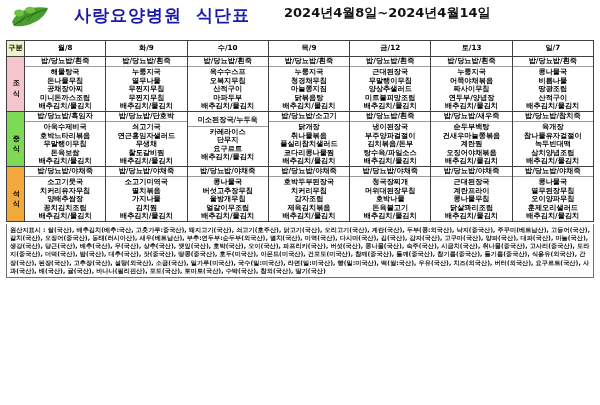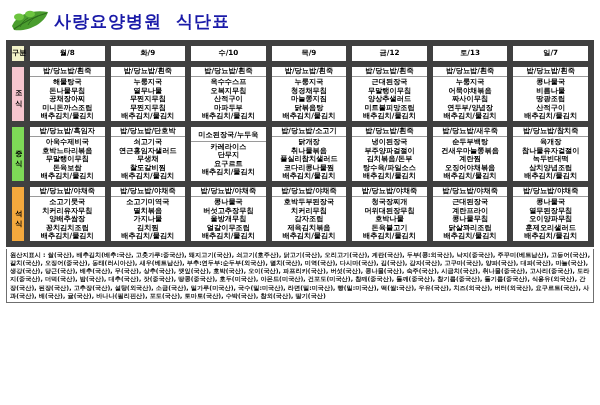--- a/index.html
+++ b/index.html
@@ -11,24 +11,24 @@
   }
   .page{
     position:relative;
     width:600px;height:405px;
     box-sizing:border-box;
     padding:4px 6px 0 6px;
   }
   
   .header{
     display:flex;
-    align-items:center;
     justify-content:flex-start;
     height:34px;
     padding-left:4px;
+    gap:20px;
   }
   .leaf{
     width:40px;height:26px;
     position:relative;
     flex:0 0 auto;
     margin-right:4px;
   }
   .title{
     font-size:17px;
     font-weight:bold;
@@ -45,21 +45,21 @@
     white-space:nowrap;
   }
   
   table.menu{
     border-collapse:collapse;
     table-layout:fixed;
     width:588px;
     margin-top:2px;
   }
   table.menu td, table.menu th{
-    border:6px solid #404040;
+    border:1px solid #404040;
     font-size:7.2px;
     line-height:1.18;
     text-align:center;
     vertical-align:middle;
     padding:0;
     color:#000;
     font-weight:bold;
     word-break:keep-all;
   }
   col.c0{width:18px;}
@@ -127,20 +127,21 @@
         <path d="M4 21 C14 14 26 8 37 5" stroke="#2c6b1c" stroke-width="1.2" fill="none"></path>
         <path d="M10 19 C12 15 14 12 18 10" stroke="#2c6b1c" stroke-width=".8" fill="none"></path>
         <path d="M18 17 C20 13 23 10 28 8" stroke="#2c6b1c" stroke-width=".8" fill="none"></path>
         <ellipse cx="9" cy="9" rx="5" ry="3.4" fill="#6cc43f"></ellipse>
         <ellipse cx="20" cy="6" rx="5" ry="3.2" fill="#6cc43f"></ellipse>
       </svg>
     </div>
     <div class="title">
       <span>사랑요양병원</span><span class="sp"></span><span>식단표</span>
     </div>
+    <div class="period">2024년4월8일~2024년4월14일</div>
   </div>
 
   <table class="menu">
     <colgroup>
       <col class="c0">
         <col>
         <col>
         <col>
         <col>
         <col>

